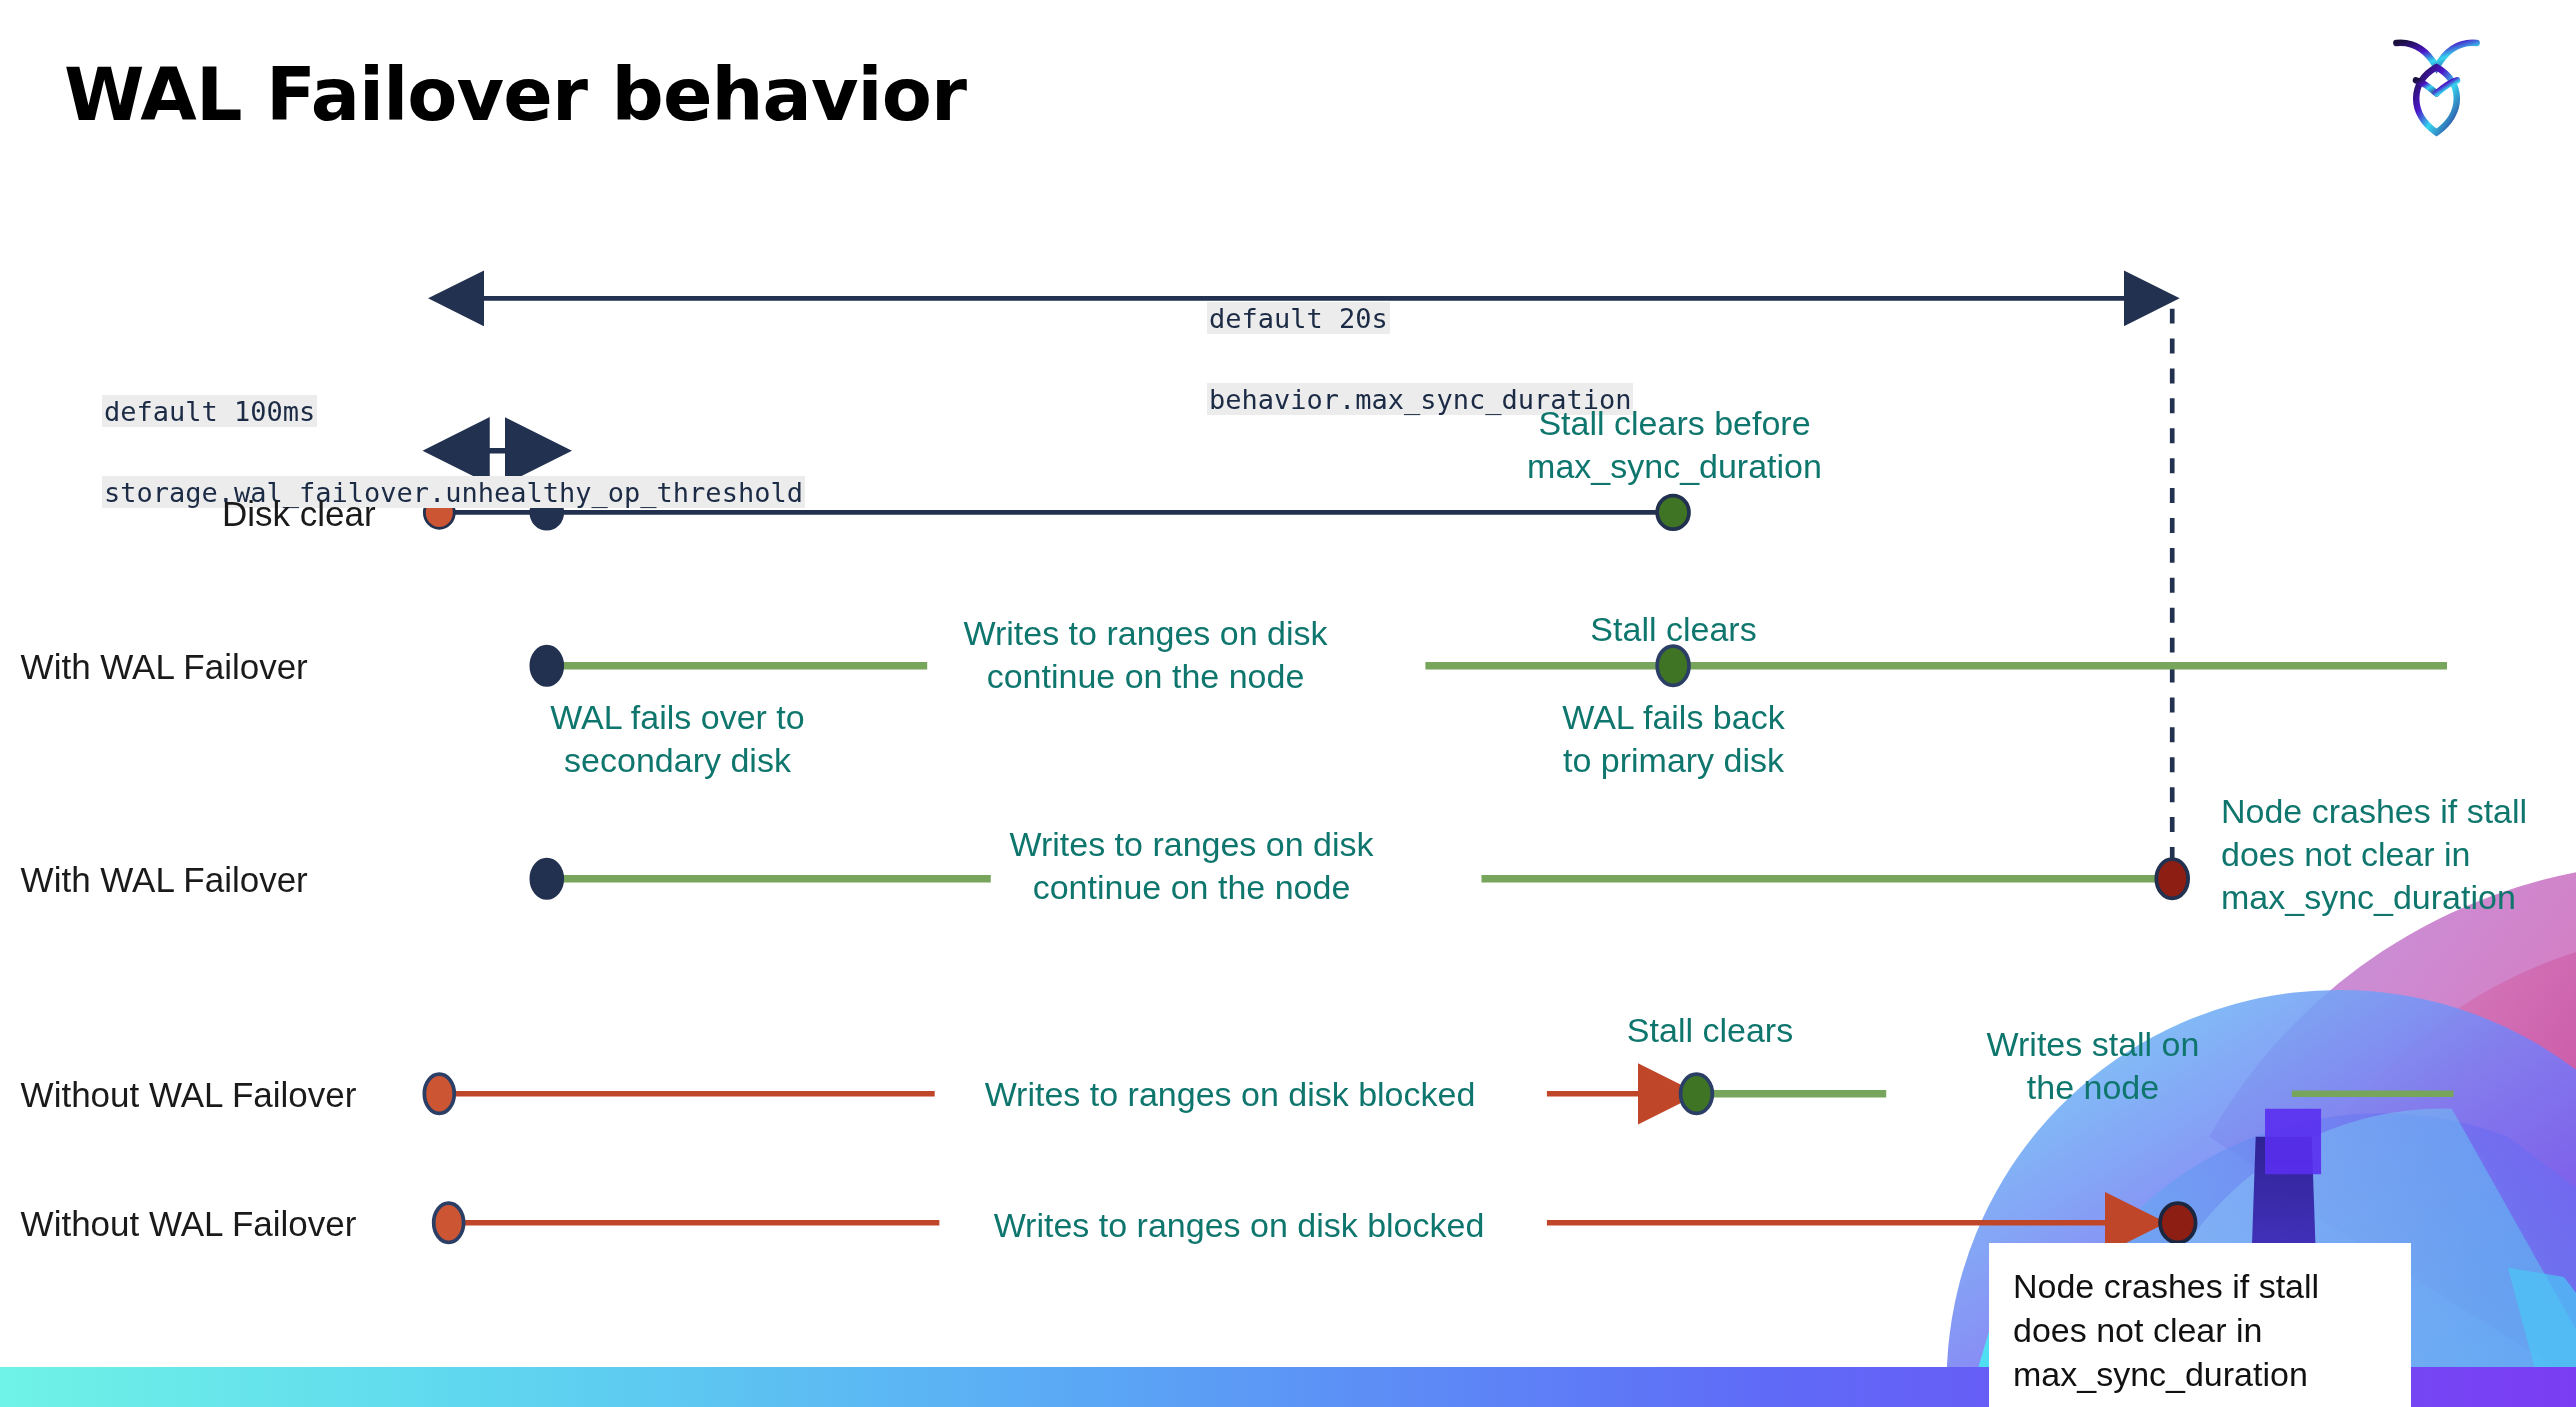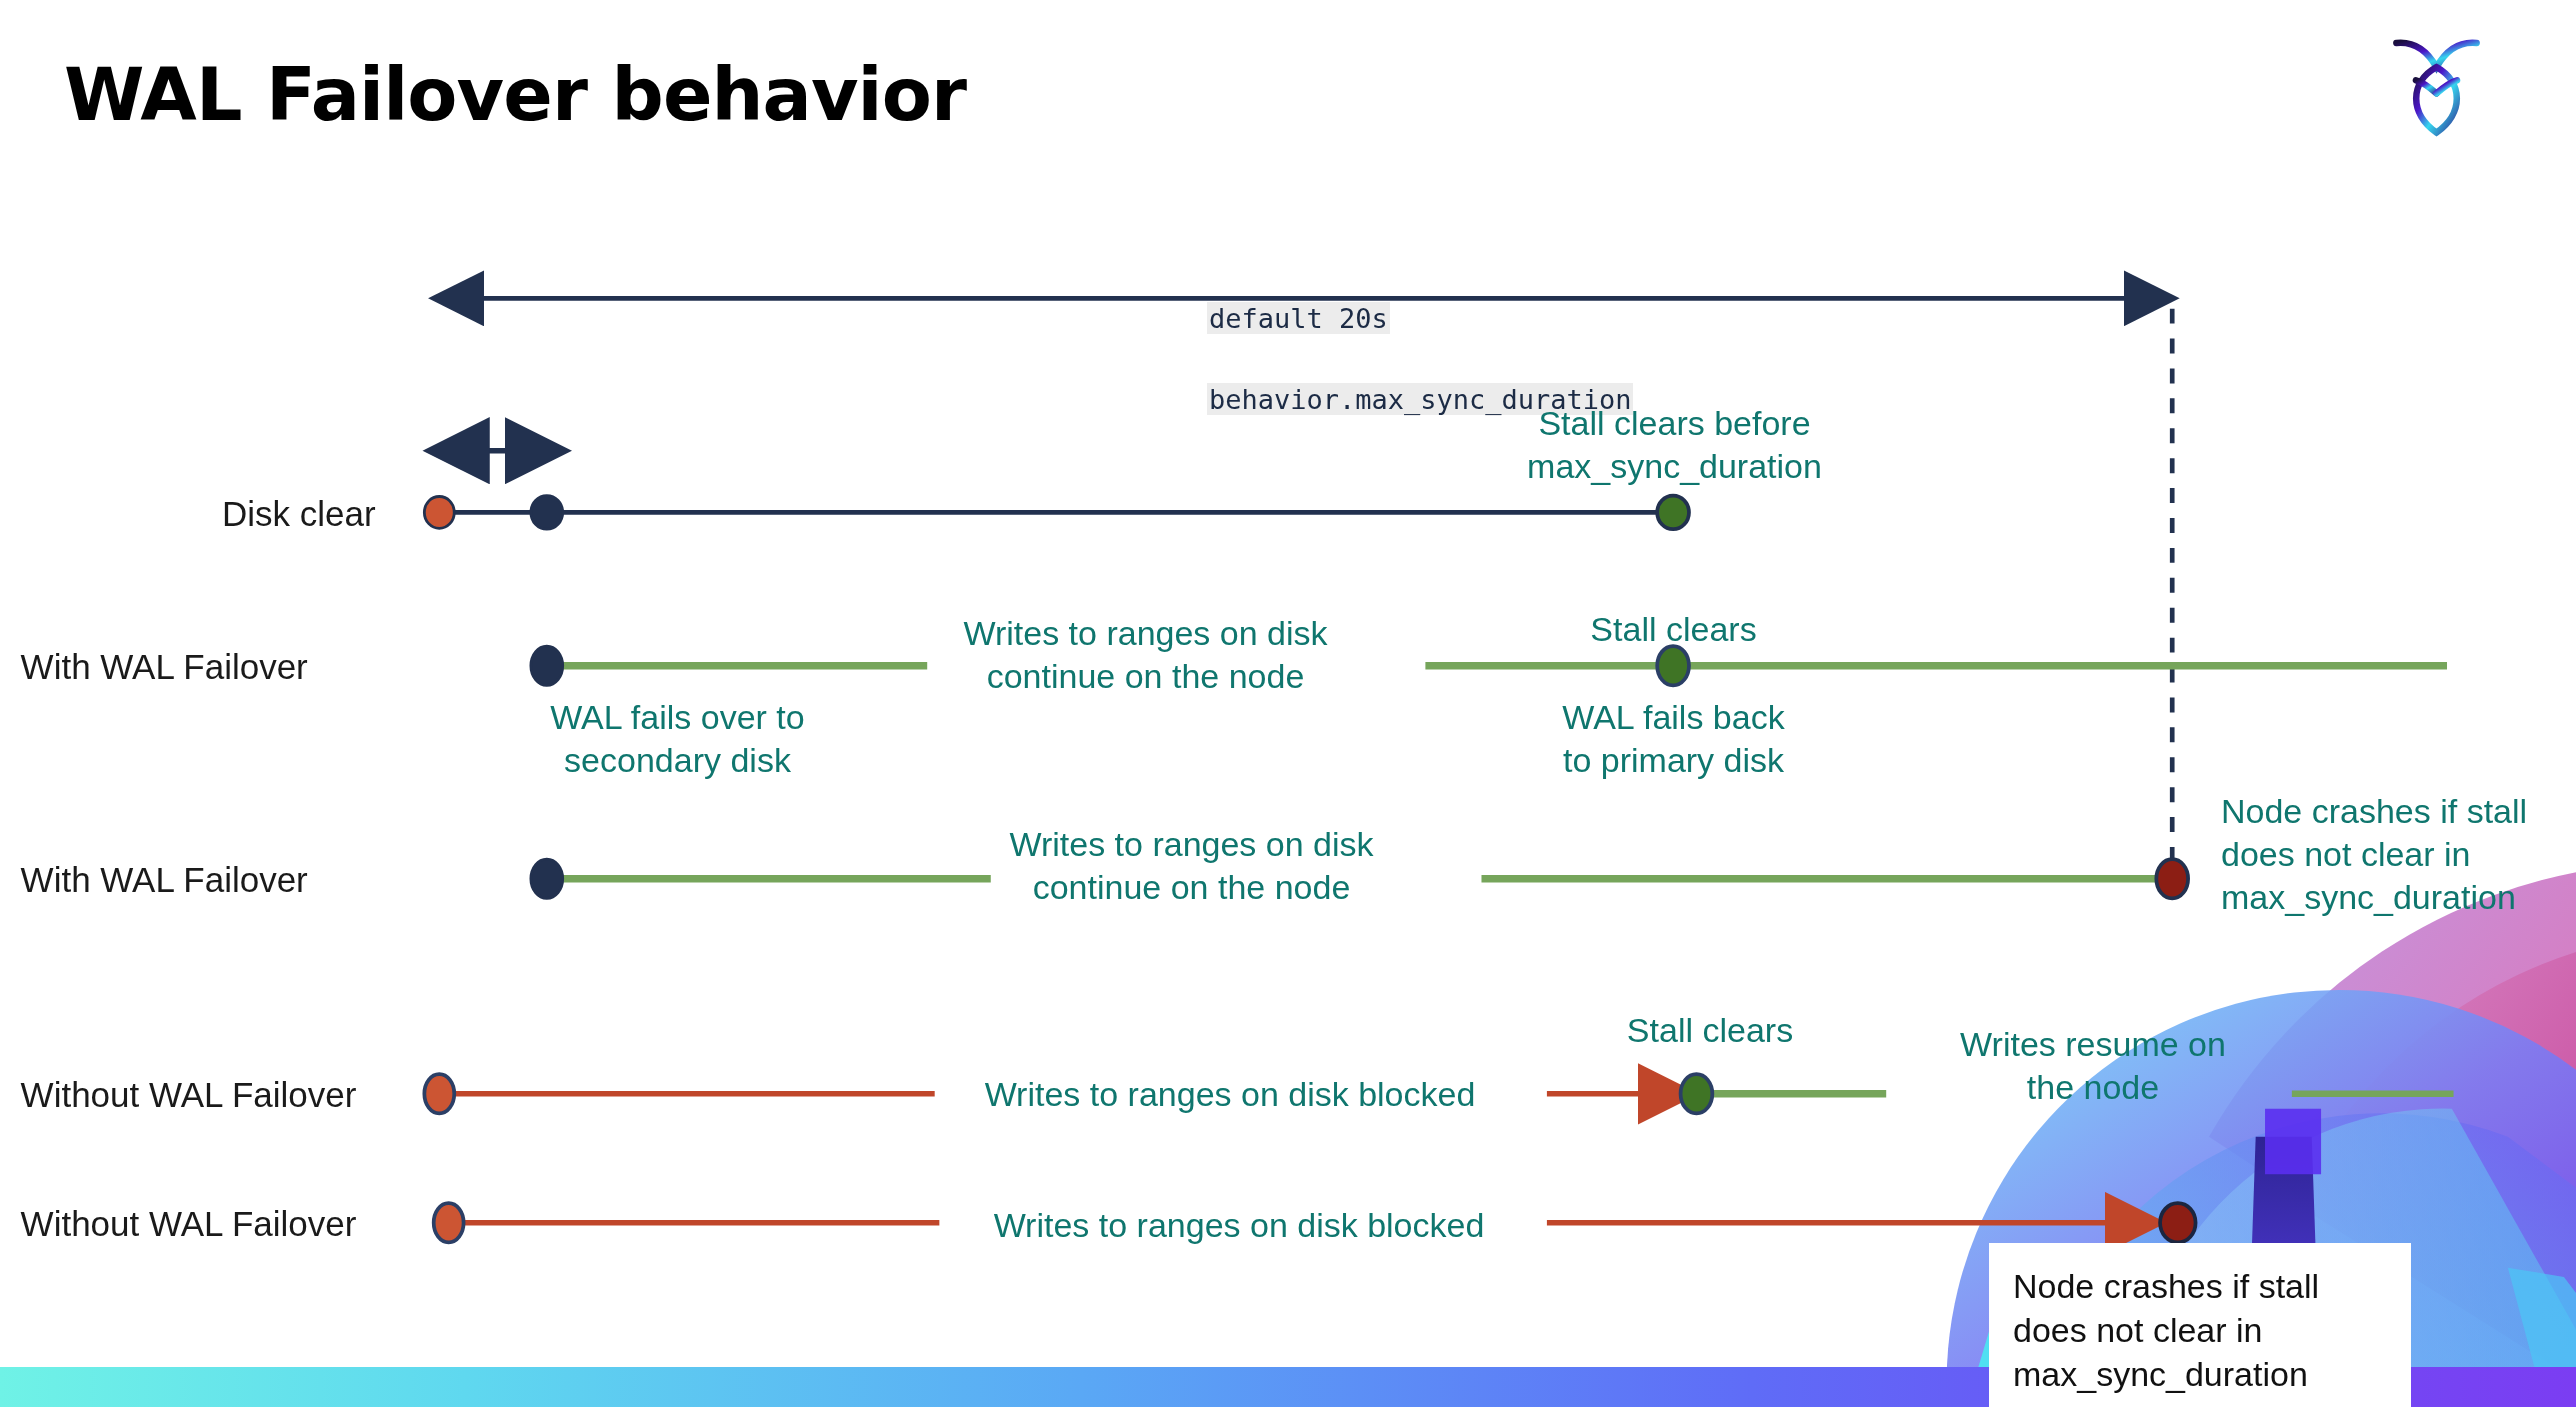--- a/index.html
+++ b/index.html
@@ -174,20 +174,24 @@
     <line x1="1655" y1="1308" x2="2306" y2="1308" stroke="#c0462a" stroke-width="6" marker-end="url(#ahOrangeR)"></line>
     <ellipse cx="480" cy="1308" rx="16" ry="21" fill="#cc5533" stroke="#2b3f66" stroke-width="4"></ellipse>
     <ellipse cx="2330" cy="1308" rx="19" ry="21" fill="#8c1e14" stroke="#1b2640" stroke-width="4"></ellipse>
   </svg>
 
   <div class="code" style="left:1142px;top:258px;">
     <span>default 20s</span><br>
     <span>behavior.max_sync_duration</span>
   </div>
 
+  <div class="code" style="left:37px;top:351px;">
+    <span>default 100ms</span><br>
+    <span>storage.wal_failover.unhealthy_op_threshold</span>
+  </div>
 
   <div class="rowlabel" style="left:222px;top:494px;">Disk clear</div>
   <div class="rowlabel" style="left:20.6px;top:647px;">With WAL Failover</div>
   <div class="rowlabel" style="left:20.6px;top:860px;">With WAL Failover</div>
   <div class="rowlabel" style="left:20.6px;top:1075px;">Without WAL Failover</div>
   <div class="rowlabel" style="left:20.6px;top:1204px;">Without WAL Failover</div>
 
   <div class="anno" style="left:1497px;top:402px;width:355px;">Stall clears before
 max_sync_duration</div>
 
@@ -206,21 +210,21 @@
 continue on the node</div>
 
   <div class="anno left" style="left:2221px;top:790px;width:355px;">Node crashes if stall
 does not clear in
 max_sync_duration</div>
 
   <div class="anno" style="left:940px;top:1073px;width:580px;">Writes to ranges on disk  blocked</div>
 
   <div class="anno" style="left:1570px;top:1009px;width:280px;">Stall clears</div>
 
-  <div class="anno" style="left:1925px;top:1023px;width:336px;">Writes resume on
+  <div class="anno" style="left:1925px;top:1023px;width:336px;">Writes stall on
 the node</div>
 
   <div class="anno" style="left:940px;top:1204px;width:598px;">Writes to ranges on disk  blocked</div>
 
   <div class="callout" style="left:1989px;top:1243px;width:374px;">Node crashes if stall
 does not clear in
 max_sync_duration</div>
 
 </div>
 

